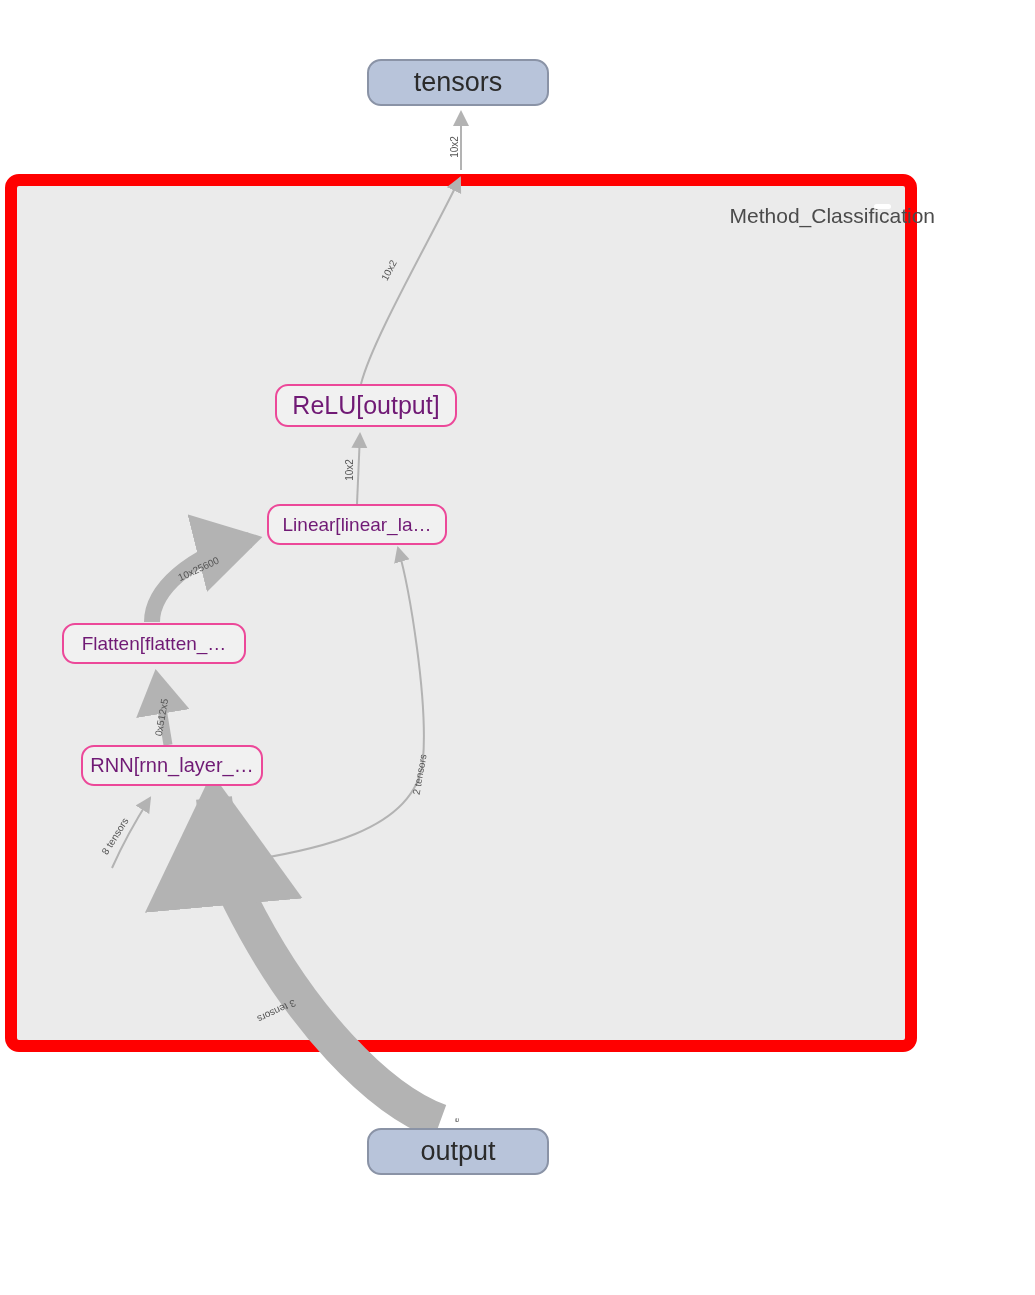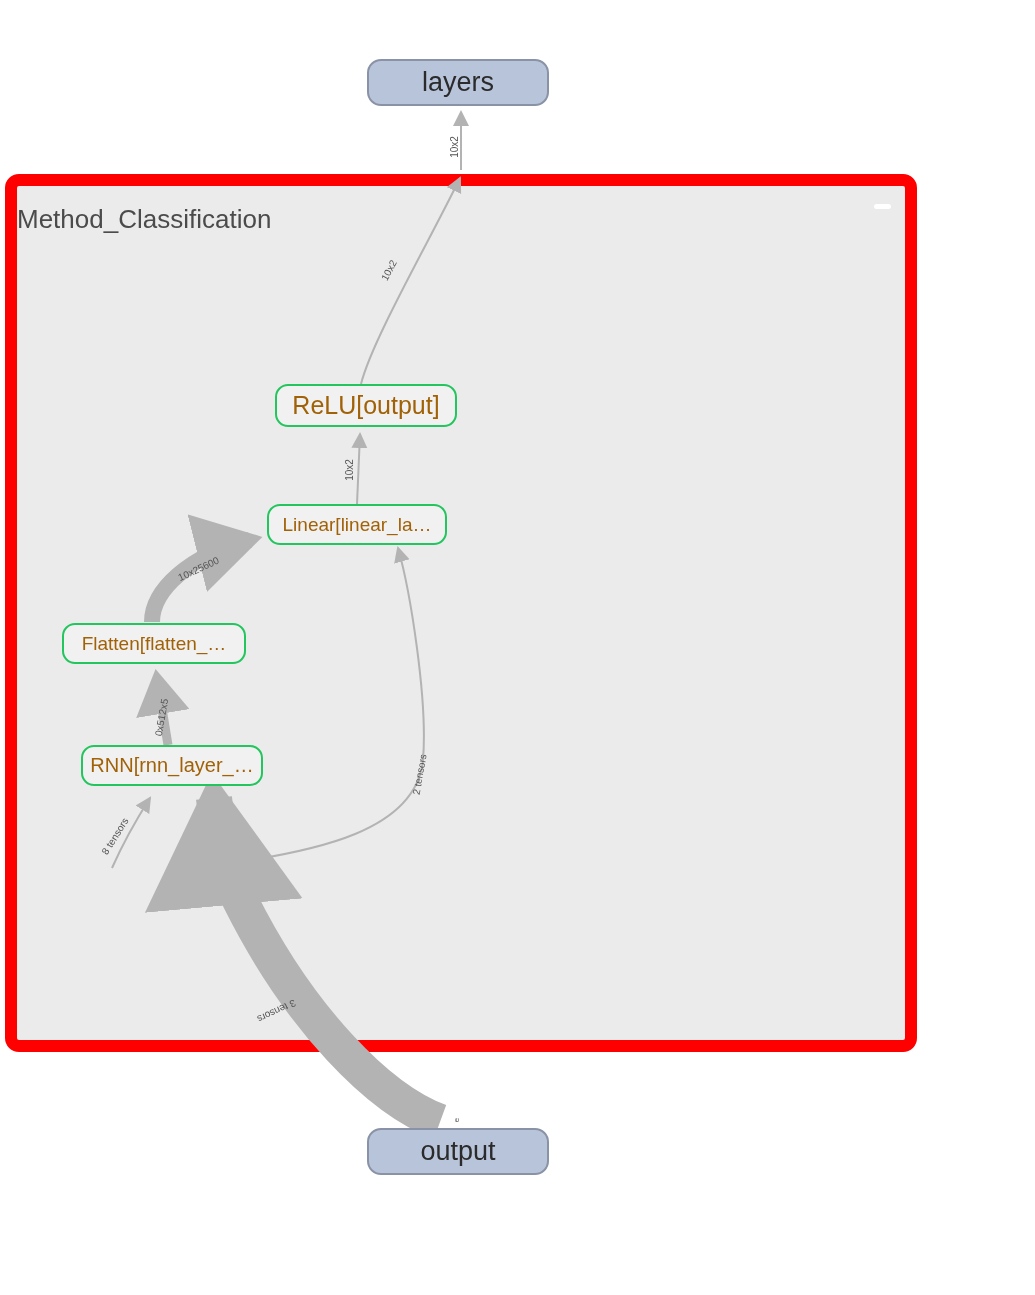--- a/index.html
+++ b/index.html
@@ -26,24 +26,25 @@
     background: #ebebeb;
     border: 12px solid #ff0000;
     border-radius: 14px;
     box-sizing: border-box;
   }
   .cluster-title {
     position: absolute;
     left: 0;
     top: 18px;
     width: 100%;
-    text-align: left;
-    font-size: 26px;
+    text-align: right;
+    font-size: 21px;
     color: #4b4b4b;
     white-space: nowrap;
+    padding-left: 30px;
   }
   .corner-mark {
     position: absolute;
     right: 14px;
     top: 18px;
     width: 17px;
     height: 5px;
     background: #ffffff;
     border-radius: 3px;
   }
@@ -60,22 +61,22 @@
   }
   .node.io {
     background: #b8c4da;
     border: 2px solid #8a93a6;
     color: #2b2b2b;
     font-size: 27px;
     border-radius: 14px;
   }
   .node.op {
     background: #f1f1f1;
-    border: 2px solid #22c55e;
-    color: #a16207;
+    border: 2px solid #ec4899;
+    color: #701a75;
   }
   #node-output { left: 367px; top: 59px;  width: 182px; height: 47px; }
   #node-input  { left: 367px; top: 1128px;width: 182px; height: 47px; }
   #node-relu   { left: 275px; top: 384px; width: 182px; height: 43px; font-size: 25px; }
   #node-linear { left: 267px; top: 504px; width: 180px; height: 41px; font-size: 19px; }
   #node-flatten{ left: 62px;  top: 623px; width: 184px; height: 41px; font-size: 19px; }
   #node-rnn    { left: 81px;  top: 745px; width: 182px; height: 41px; font-size: 20px; }
   #node-moddict{ left: 29px;  top: 868px; width: 180px; height: 41px; font-size: 18px; }
   
   #edges {
@@ -157,21 +158,21 @@
       <path d="M440,1122 C380,1100 300,1020 240,900 C222,862 216,820 214,798" stroke="#b3b3b3" stroke-width="36" fill="none" marker-end="url(#ah-xthick)"></path>
       <text class="elabel" transform="translate(275,1008) rotate(155)" text-anchor="middle">3 tensors</text>
     </g>
 
     <g>
       <text class="elabel tiny" transform="translate(459,1120) rotate(-90)" text-anchor="middle">e</text>
     </g>
   </svg>
 
   <div class="node io" id="node-output">
-    <span>layers</span>
+    <span>tensors</span>
   </div>
 
   <div class="node op" id="node-relu">
     <span>ReLU[output]</span>
   </div>
 
   <div class="node op" id="node-linear">
     <span>Linear[linear_la…</span>
   </div>
 

